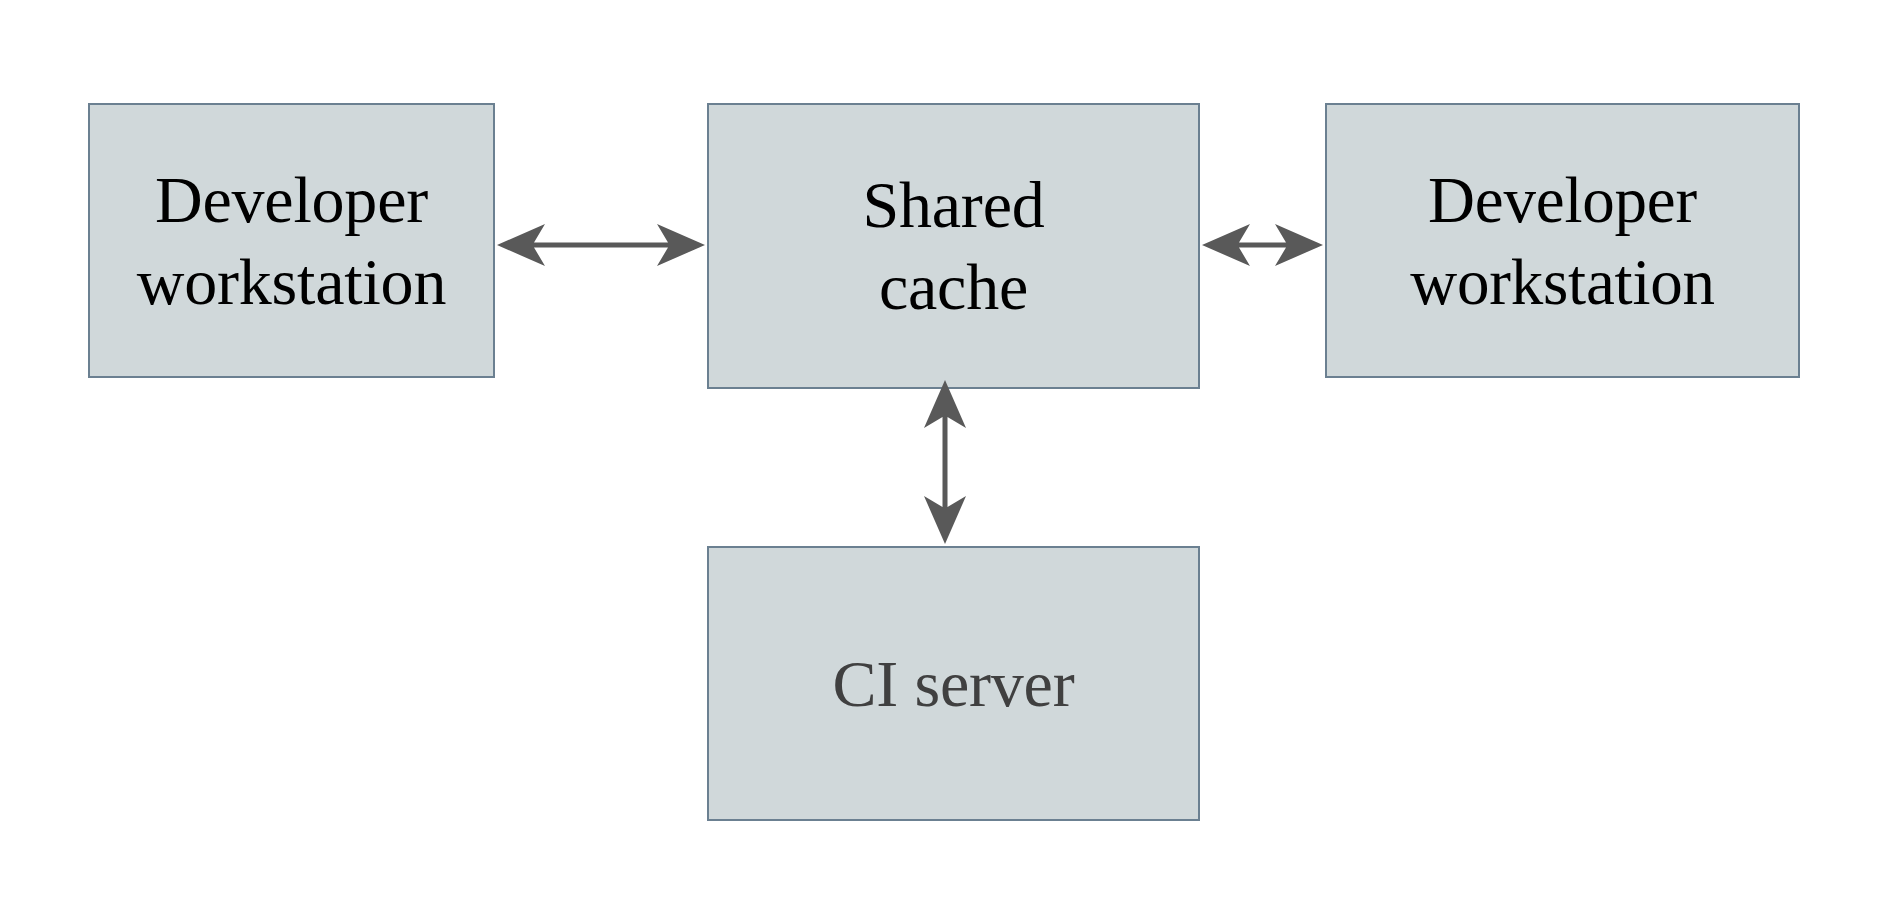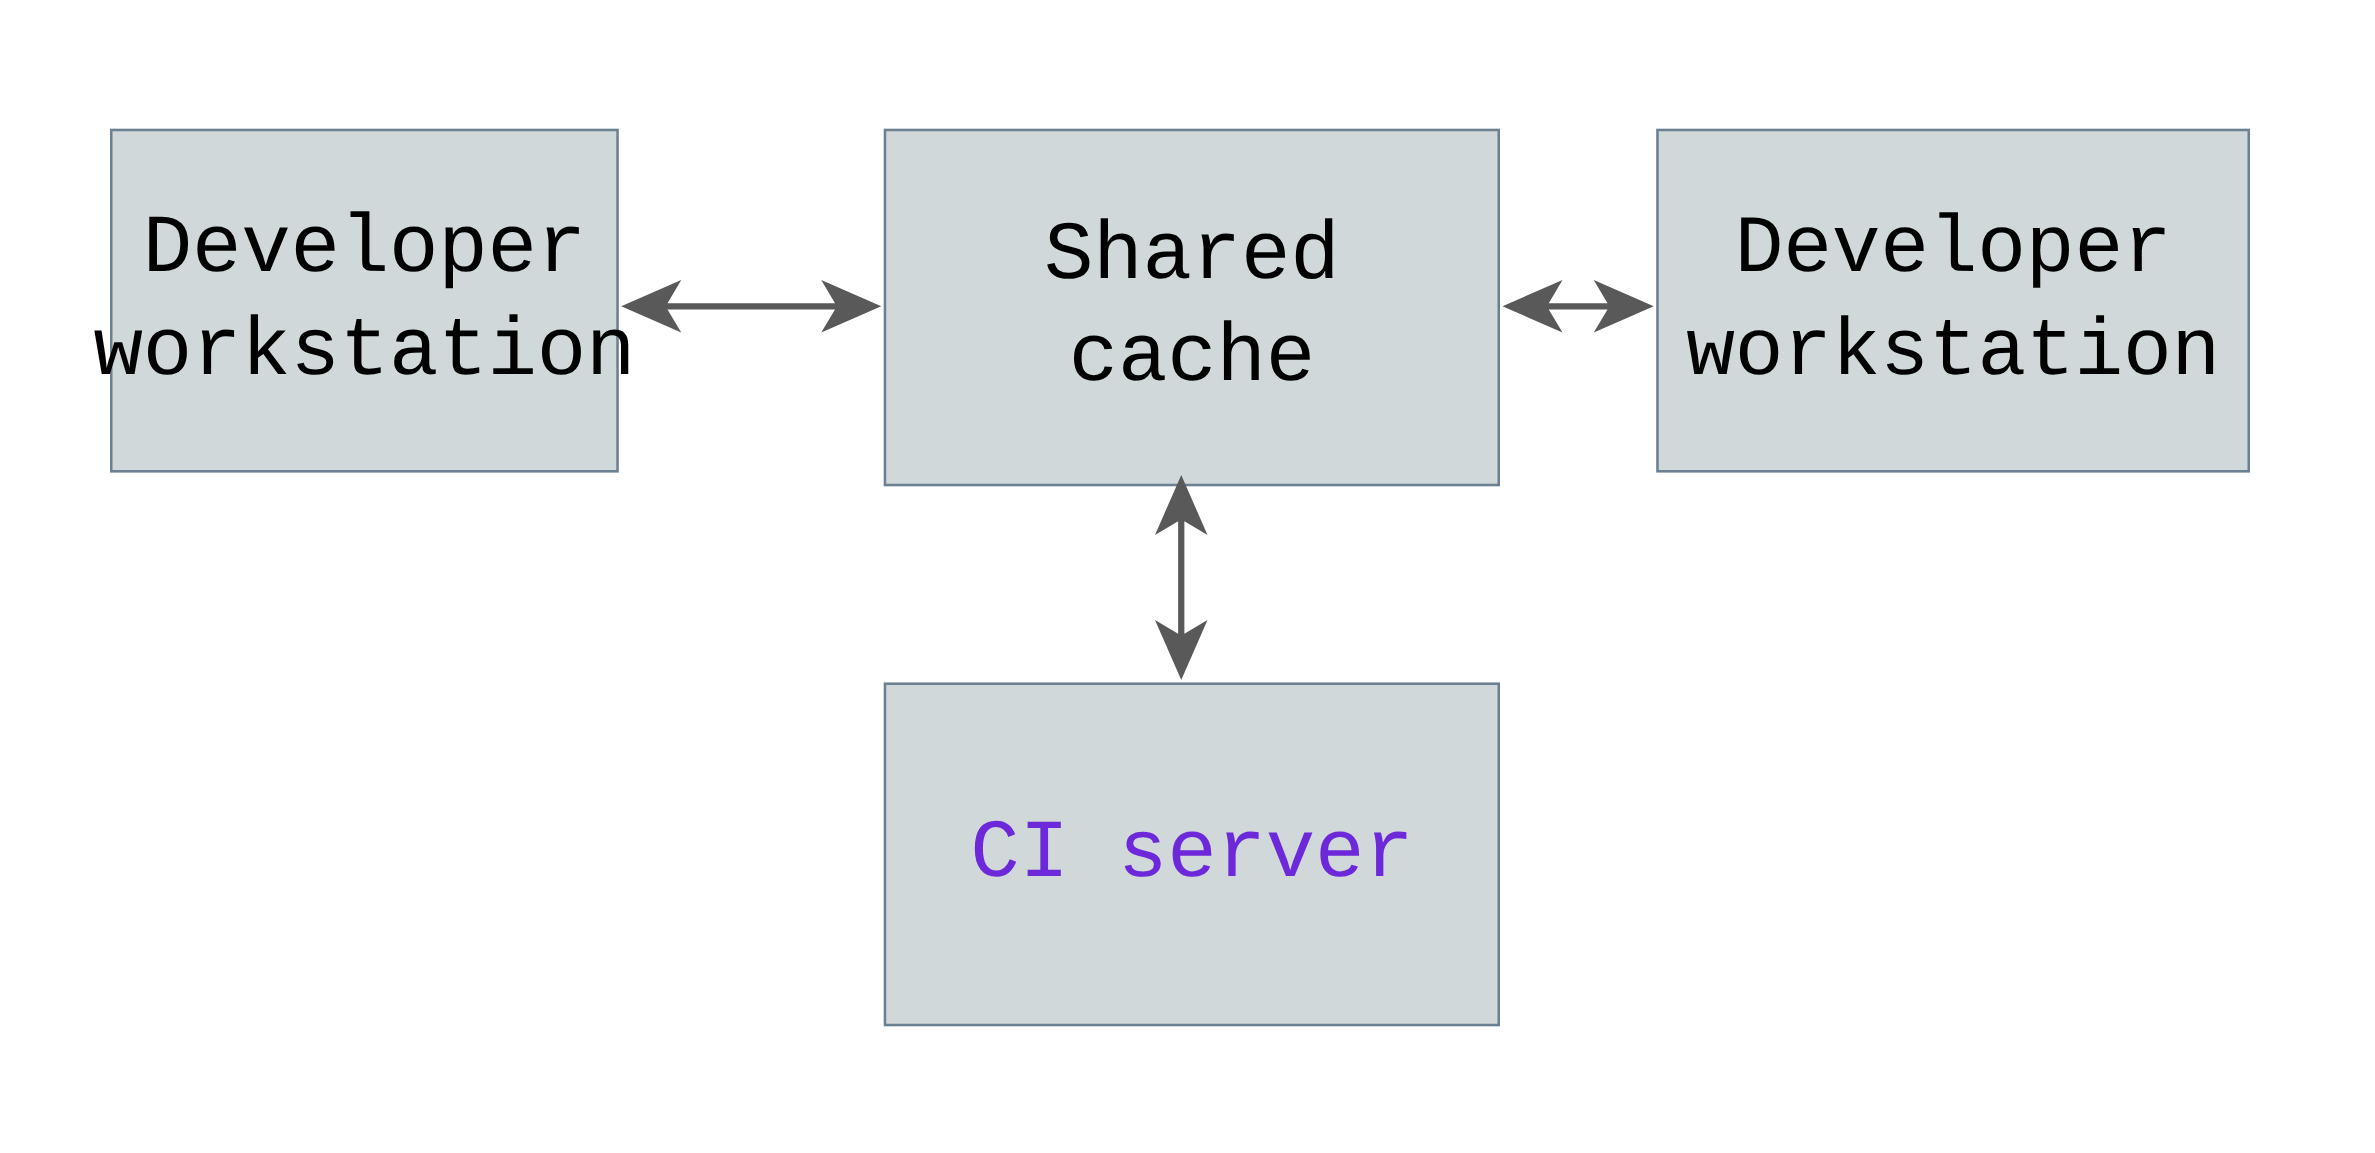--- a/index.html
+++ b/index.html
@@ -24,21 +24,21 @@
     position: absolute;
     box-sizing: border-box;
     background: #d0d8da;
     border: 2px solid #6b8091;
     display: flex;
     align-items: center;
     justify-content: center;
     text-align: center;
   }
   .node-label {
-    font-family: Liberation Mono, monospace;
+    font-family: Liberation Serif, serif;
     font-size: 66px;
     line-height: 82px;
     font-weight: 400;
     color: #000000;
     letter-spacing: -0.2px;
     white-space: pre-line;
     padding: 0 4px;
   }
   
   #node-dev-left   { left: 88px;   top: 103px; width: 407px; height: 275px; }
@@ -75,21 +75,21 @@
     <span class="node-label" style="color: rgb(0, 0, 0);">Shared
 cache</span>
   </div>
 
   <div class="node" id="node-dev-right" style="left: 1325px; top: 103px; width: 475px; height: 275px; background: rgb(208, 216, 218); border-color: rgb(107, 128, 145);">
     <span class="node-label" style="color: rgb(0, 0, 0);">Developer
 workstation</span>
   </div>
 
   <div class="node" id="node-ci" style="left: 707px; top: 546px; width: 493px; height: 275px; background: rgb(208, 216, 218); border-color: rgb(107, 128, 145);">
-    <span class="node-label" style="color: #6d28d9;">CI server</span>
+    <span class="node-label" style="color: #404040;">CI server</span>
   </div>
 
   <svg id="connectors" viewBox="0 0 1900 922">
 
       shared cache   (y center 245, x 497..705) --&gt;
     <g>
       <path class="conn-arrow" d="M 497,245
                L 545,224
                L 534,242.5
                L 668,242.5

